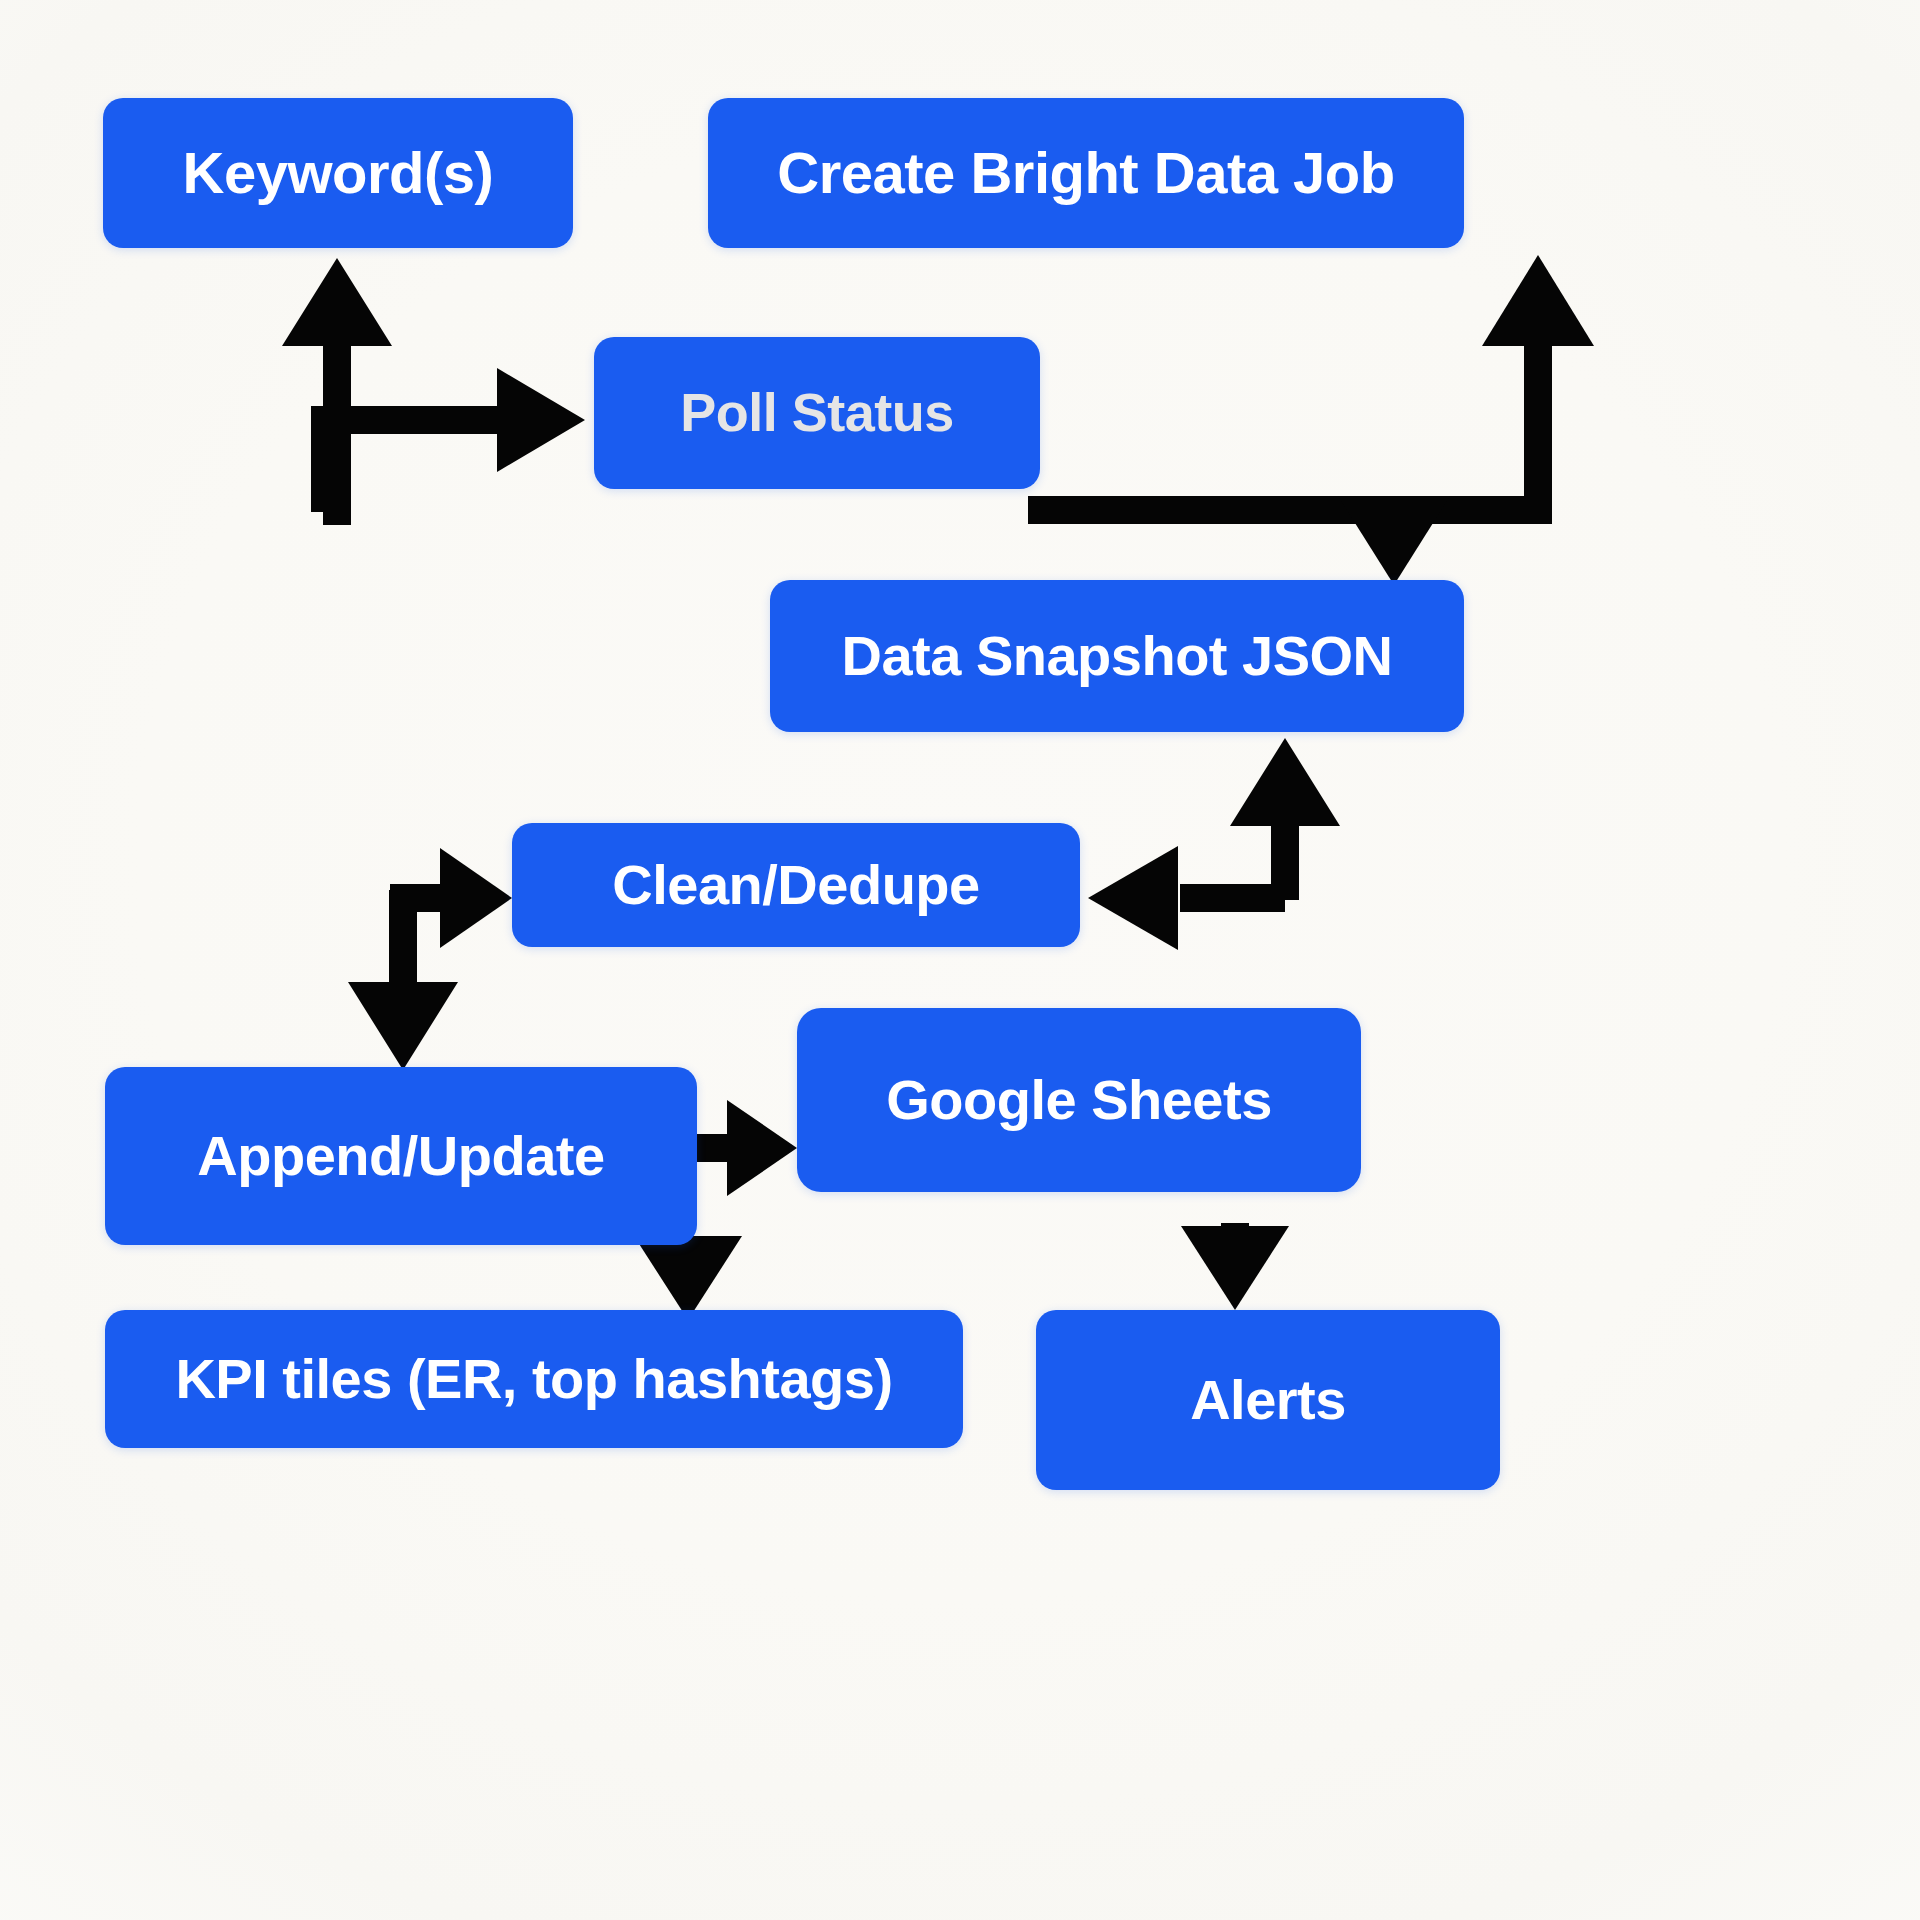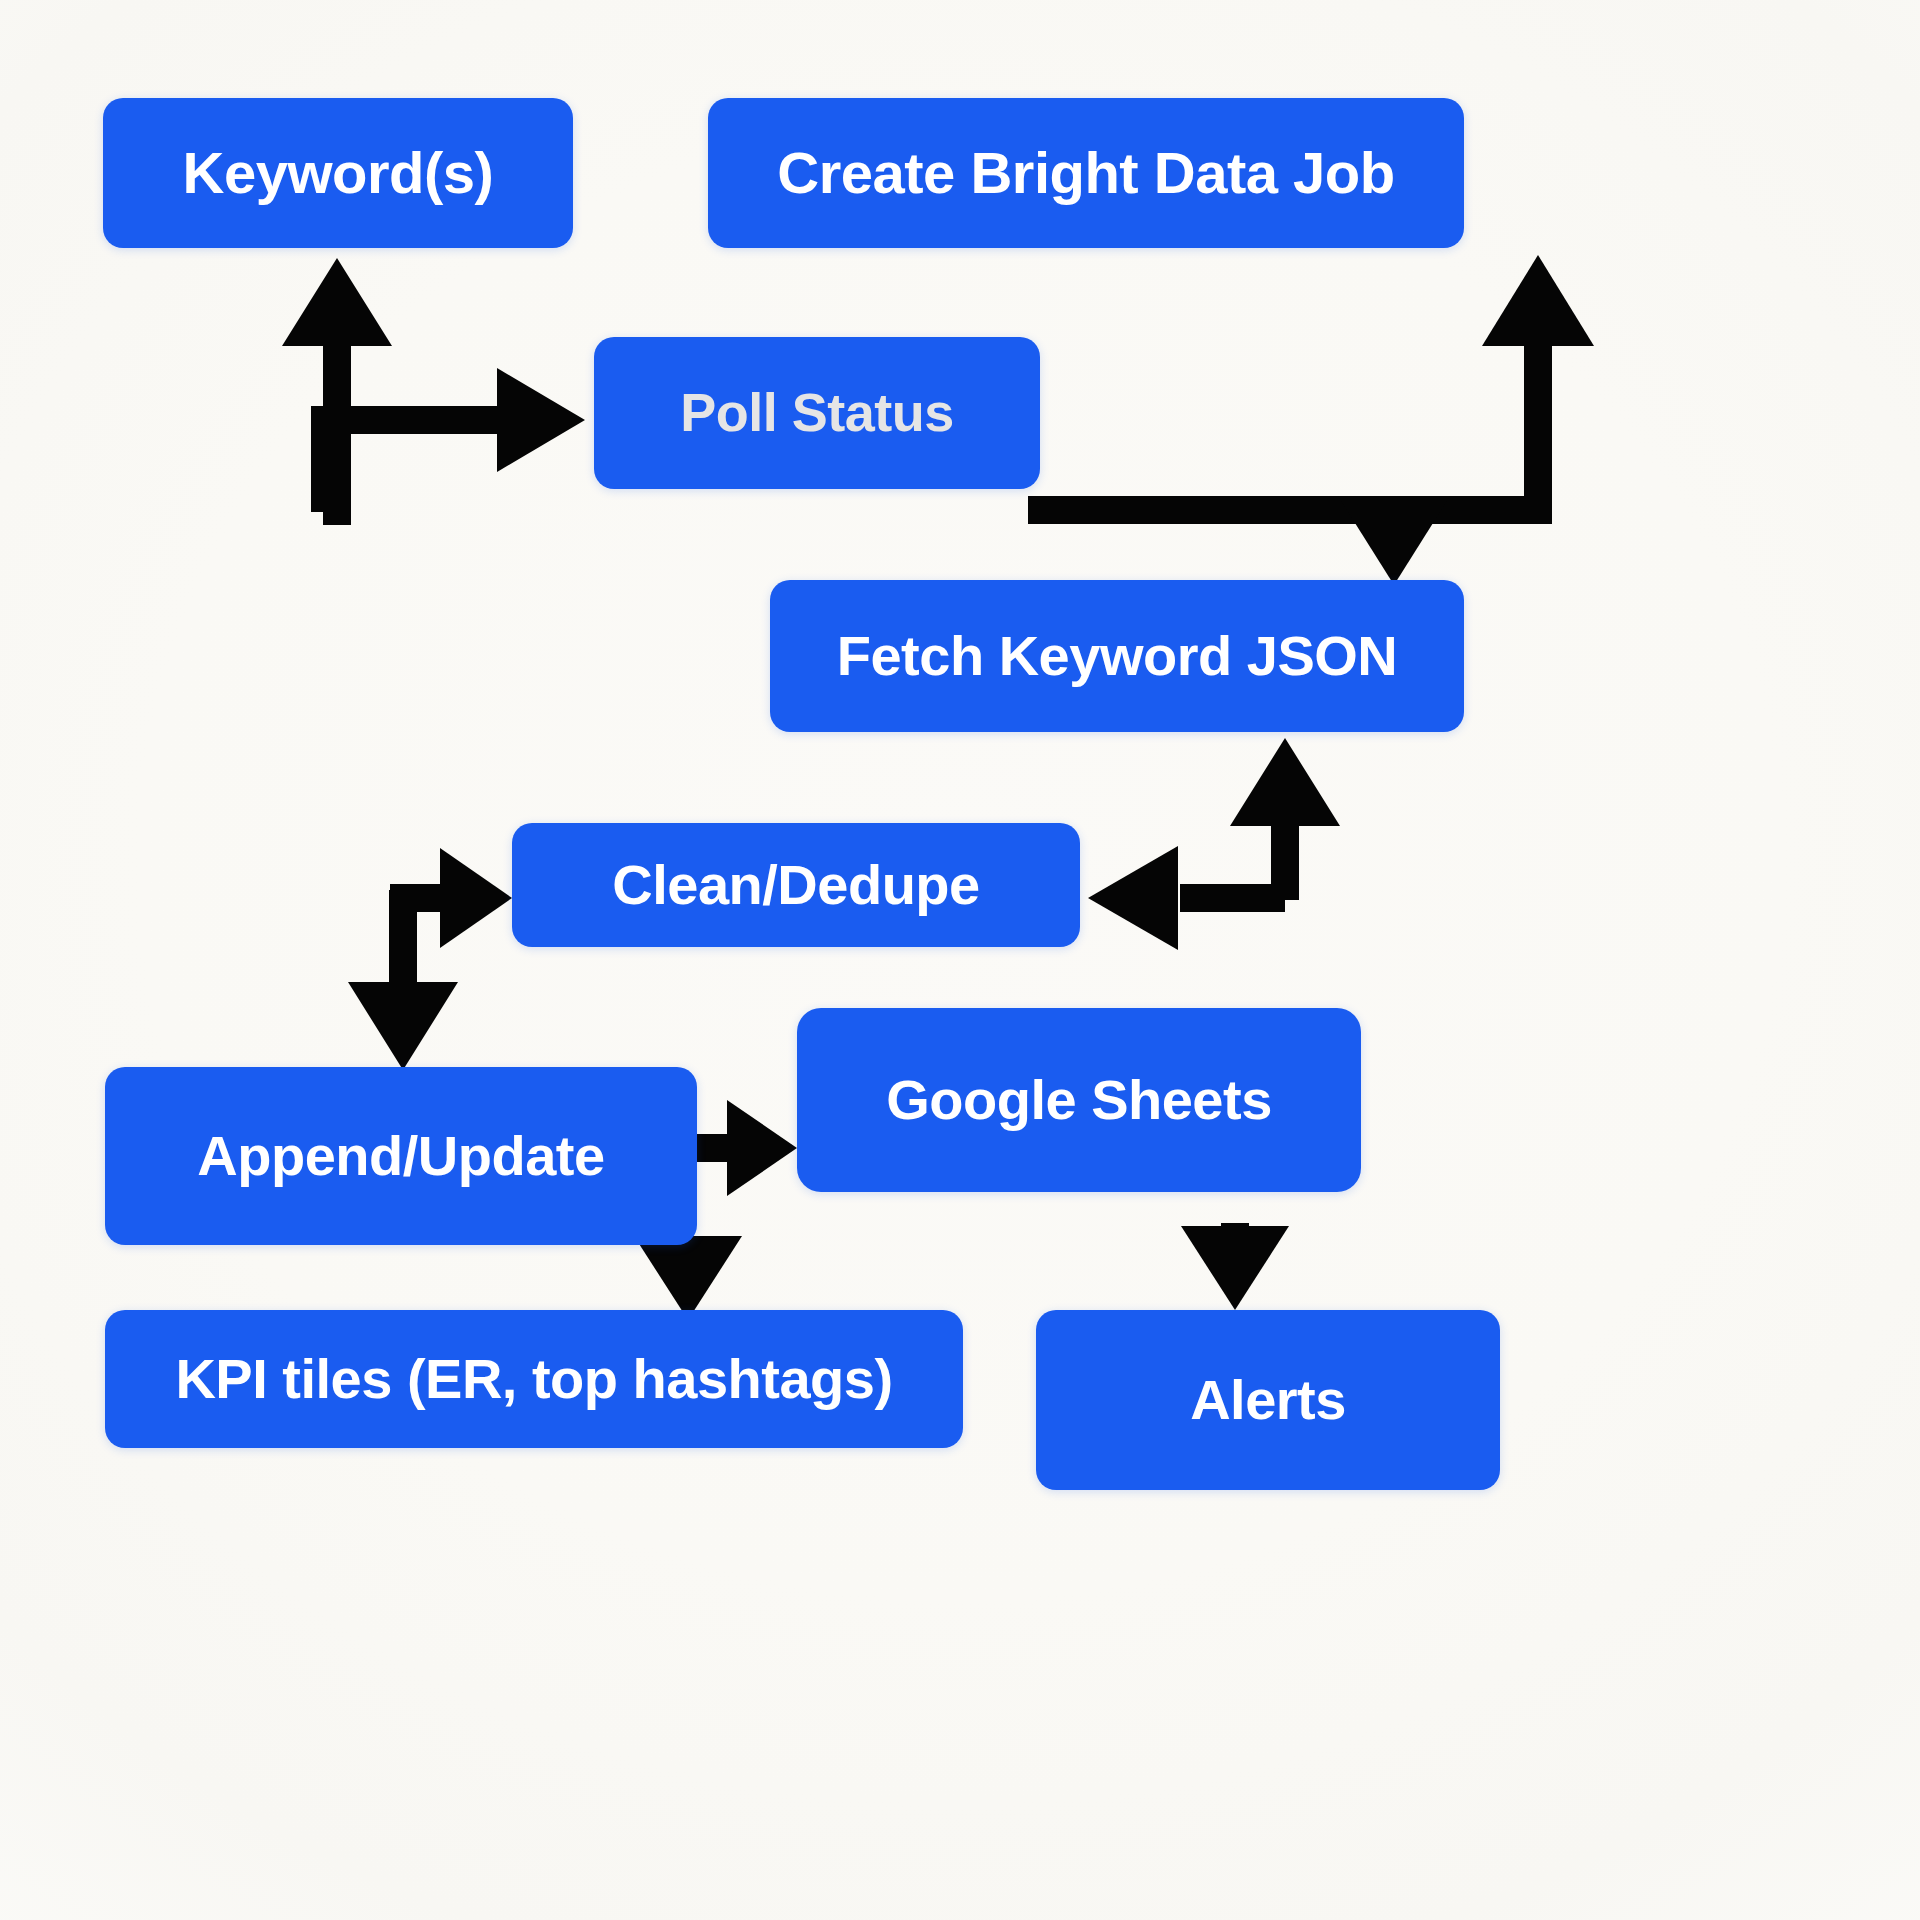--- a/index.html
+++ b/index.html
@@ -116,21 +116,21 @@
       <div class="node" style="left: 103px; top: 98px; width: 470px; height: 150px; background: rgb(26, 92, 240); color: rgb(255, 255, 255); font-size: 58px; text-align: center;">
         <span class="node-label">Keyword(s)</span>
       </div>
       <div class="node" style="left: 708px; top: 98px; width: 756px; height: 150px; background: rgb(26, 92, 240); color: rgb(255, 255, 255); font-size: 58px; text-align: right;">
         <span class="node-label">Create Bright Data Job</span>
       </div>
       <div class="node" style="left: 583px; top: 337px; width: 446px; height: 152px; background: rgb(26, 92, 240); color: #e5e5e5; font-size: 54px; margin-left: 11px;">
         <span class="node-label">Poll Status</span>
       </div>
       <div class="node" style="left: 770px; top: 580px; width: 694px; height: 152px; background: rgb(26, 92, 240); color: rgb(255, 255, 255); font-size: 56px;">
-        <span class="node-label">Fetch Keyword JSON</span>
+        <span class="node-label">Data Snapshot JSON</span>
       </div>
       <div class="node" style="left: 512px; top: 823px; width: 568px; height: 124px; background: rgb(26, 92, 240); color: rgb(255, 255, 255); font-size: 56px;">
         <span class="node-label">Clean/Dedupe</span>
       </div>
       <div class="node" style="left: 105px; top: 1067px; width: 592px; height: 178px; background: rgb(26, 92, 240); color: rgb(255, 255, 255); font-size: 56px;">
         <span class="node-label">Append/Update</span>
       </div>
       <div class="node" style="left: 797px; top: 1008px; width: 564px; height: 184px; background: rgb(26, 92, 240); color: rgb(255, 255, 255); font-size: 56px; border-radius: 24px;">
         <span class="node-label">Google Sheets</span>
       </div>

